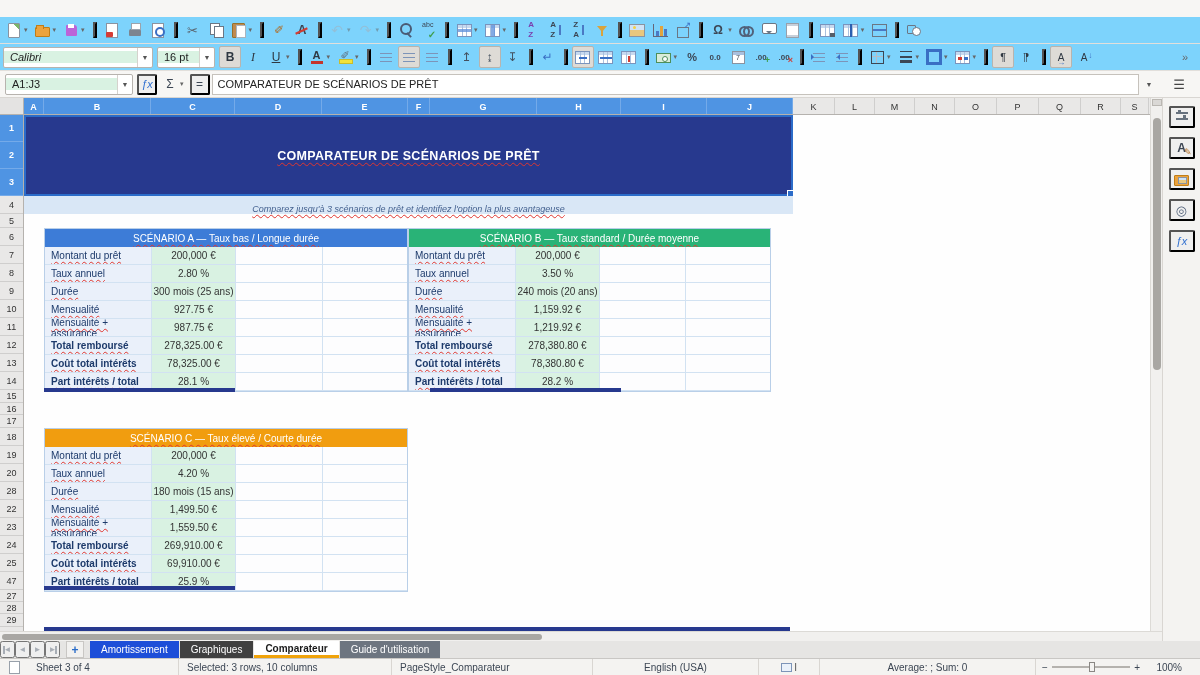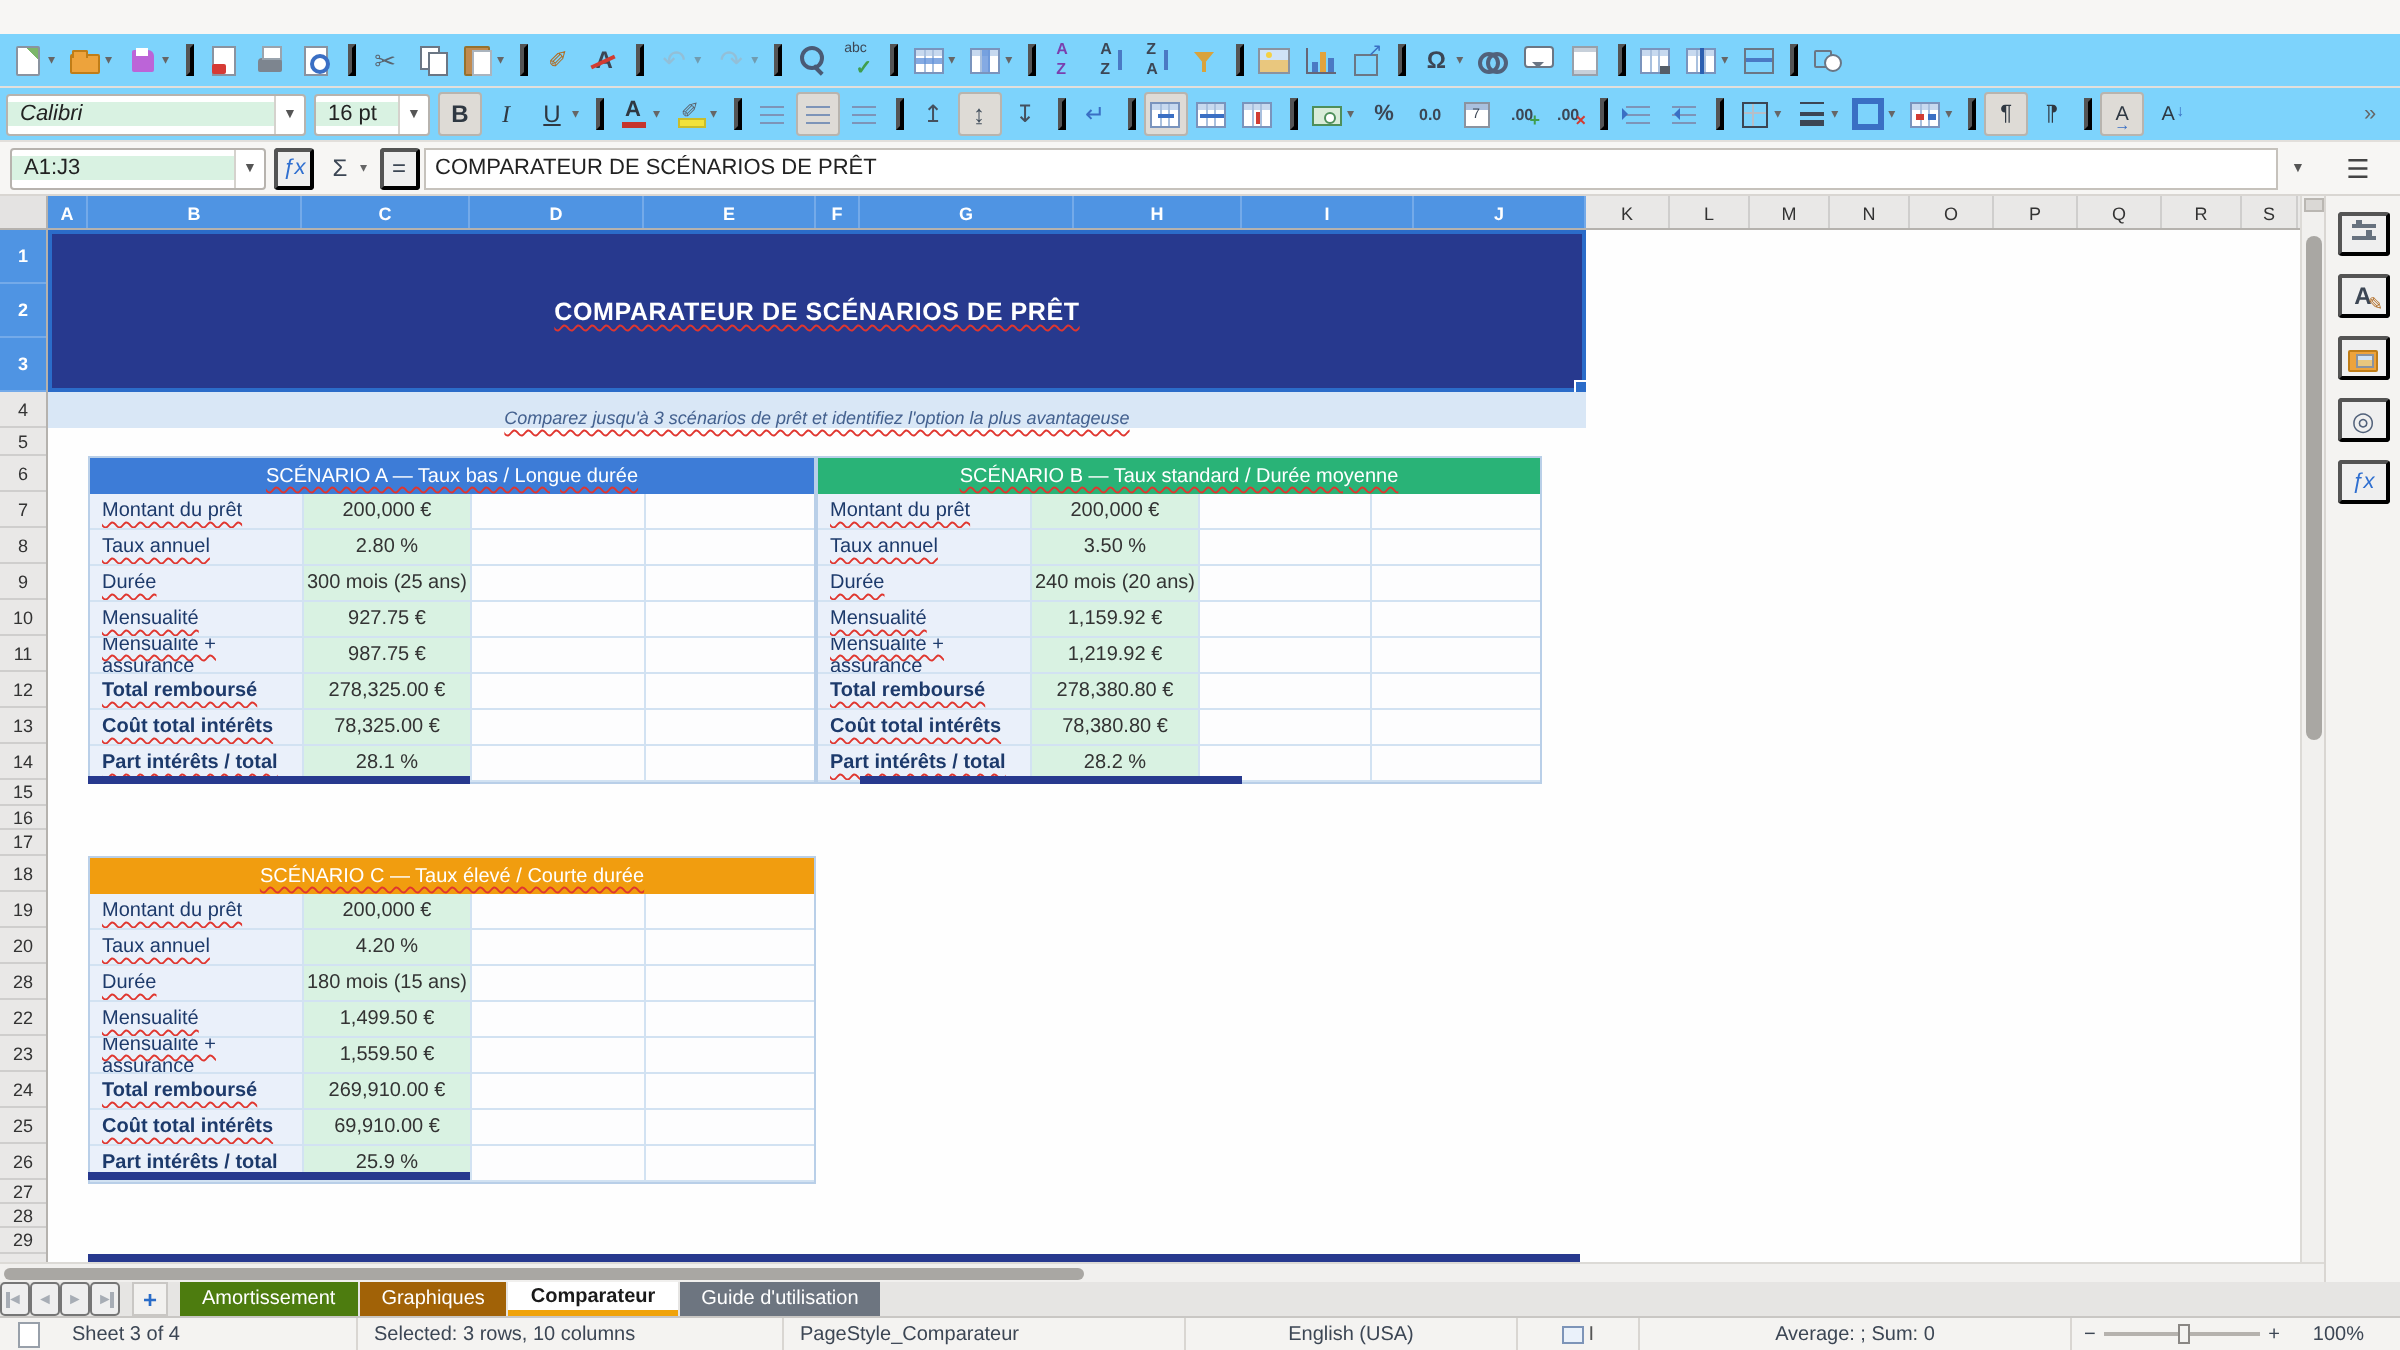--- a/index.html
+++ b/index.html
@@ -506,21 +506,21 @@
         <span class="rh" style="height:12px">16</span>
         <span class="rh" style="height:13px">17</span>
         <span class="rh" style="height:18px">18</span>
         <span class="rh" style="height:18px">19</span>
         <span class="rh" style="height:18px">20</span>
         <span class="rh" style="height:18px">28</span>
         <span class="rh" style="height:18px">22</span>
         <span class="rh" style="height:18px">23</span>
         <span class="rh" style="height:18px">24</span>
         <span class="rh" style="height:18px">25</span>
-        <span class="rh" style="height:18px">26</span>
+        <span class="rh" style="height:18px">47</span>
         <span class="rh" style="height:12px">27</span>
         <span class="rh" style="height:12px">28</span>
         <span class="rh" style="height:13px">29</span>
       </div>
 
     <div class="canvas">
 
       <div class="banner" style="background:#27398e">
         <span class="sq">COMPARATEUR DE SCÉNARIOS DE PRÊT</span>
       </div>
@@ -799,24 +799,24 @@
         </button>
         <button class="navbtn">
           <span class="ic ic-last-sheet"></span>
         </button>
       </div>
     <button class="addbtn">
         <span class="ic ic-add-sheet"></span>
       </button>
     <div style="display:flex;align-items:stretch">
 
-    <div class="tab" style="background:#4d7c0f">
+    <div class="tab" style="background:#1d4ed8">
           <span>Amortissement</span>
         </div>
-        <div class="tab" style="background:#a16207">
+        <div class="tab" style="background:#404040">
           <span>Graphiques</span>
         </div>
         <div class="tab tab-active">
           <span>Comparateur</span>
         </div>
         <div class="tab" style="background:#6d7580">
           <span>Guide d'utilisation</span>
         </div>
       </div>
   </div>

